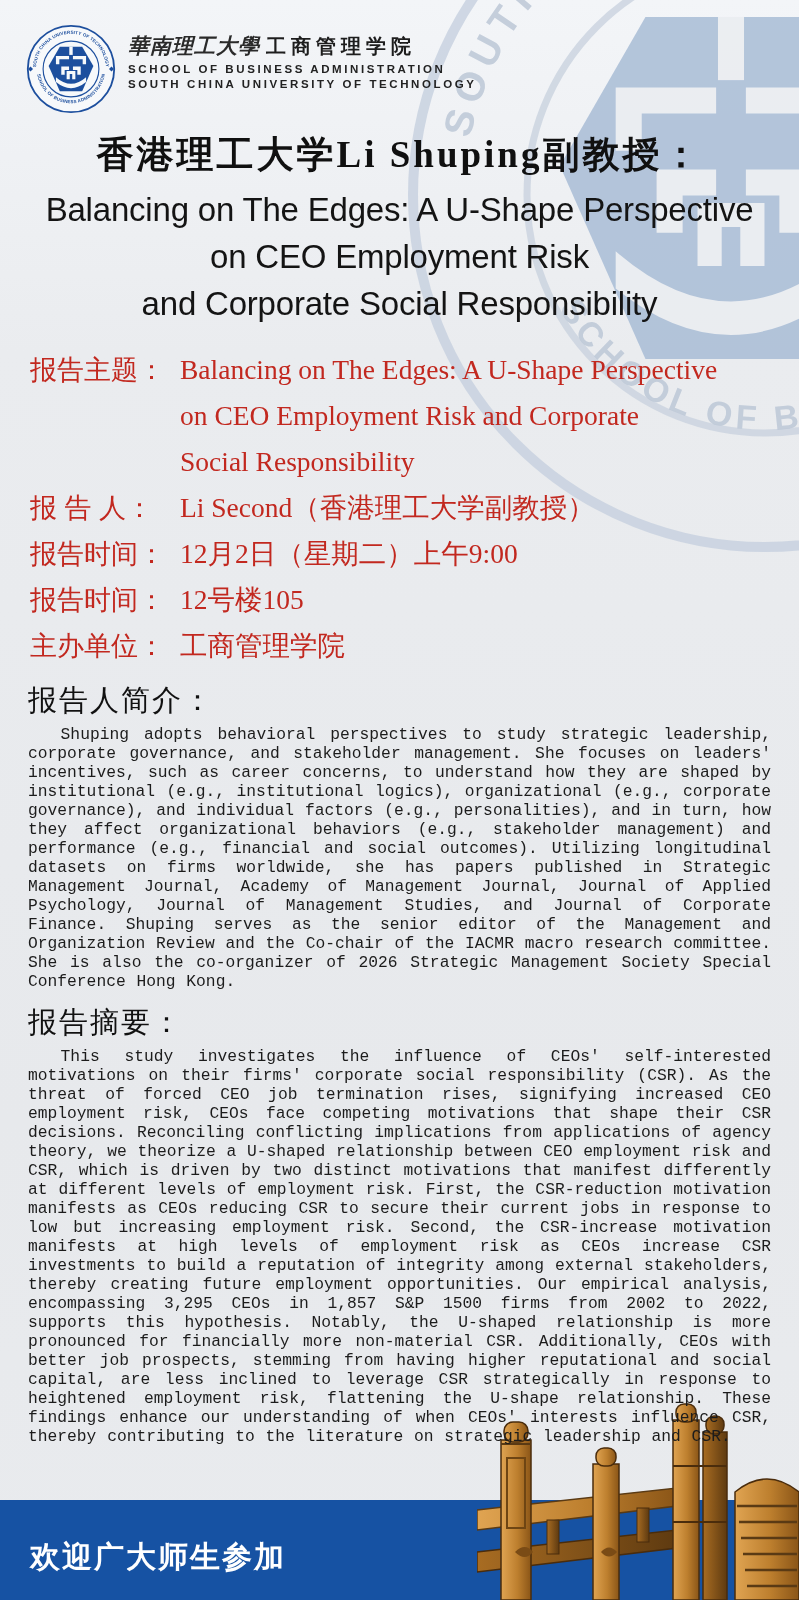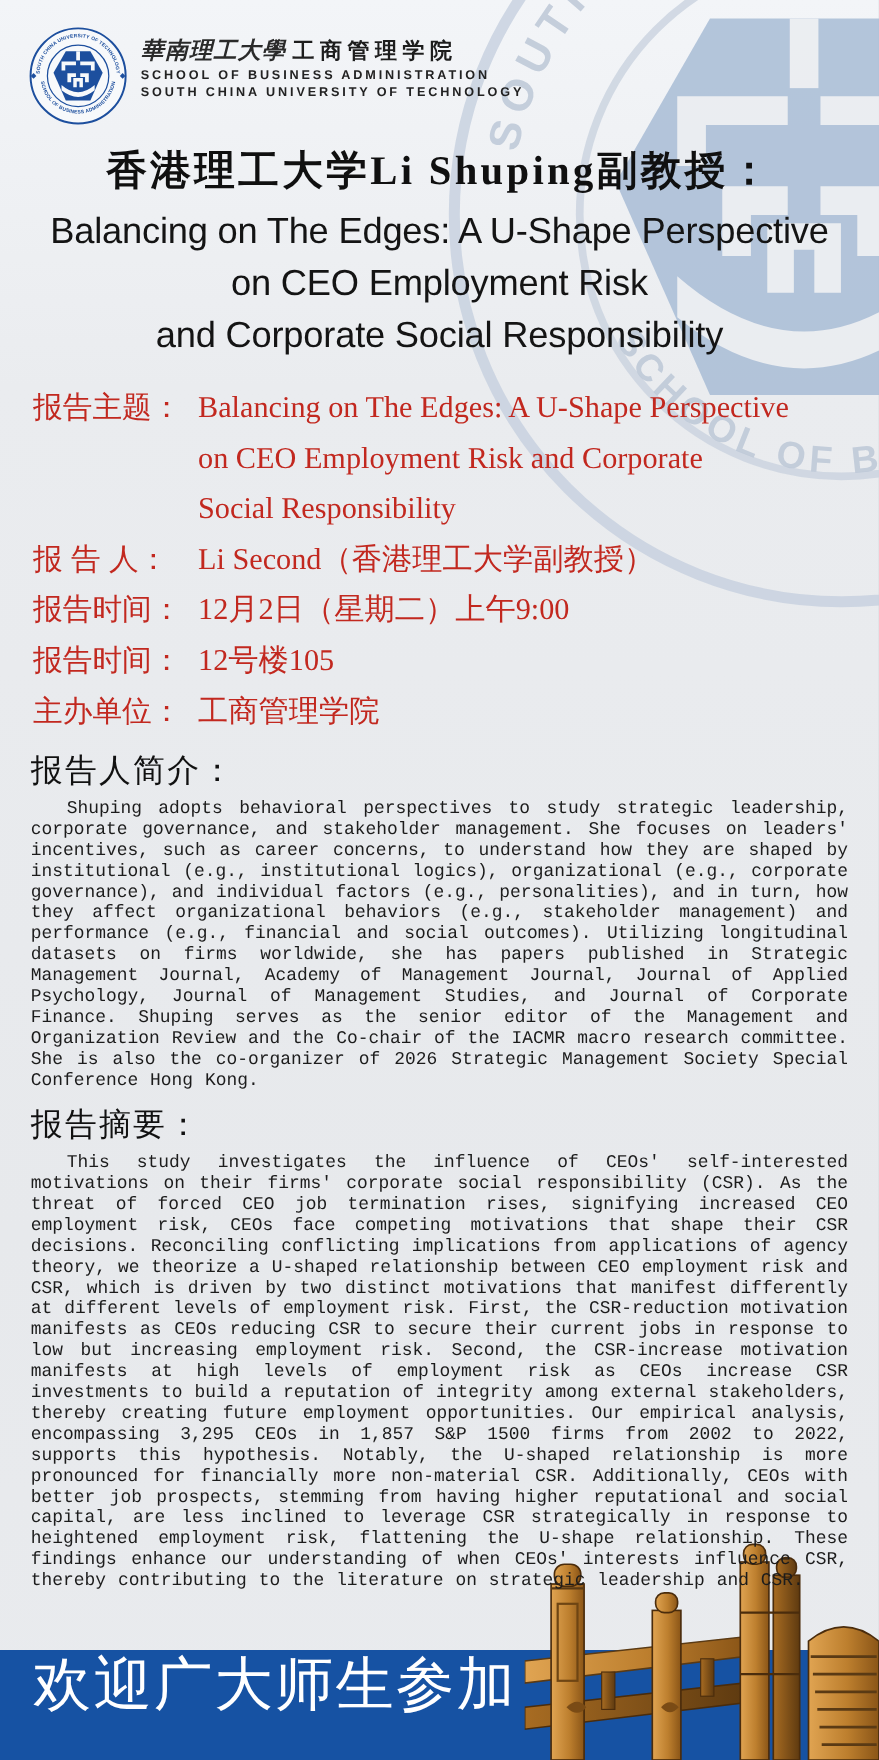--- a/index.html
+++ b/index.html
@@ -32,22 +32,22 @@
             letter-spacing:-0.2px;color:#141414;margin-top:6px;}
   .info{margin:20px 28px 0 30px;}
   .info-row{display:flex;line-height:46px;}
   .info-label{flex:0 0 150px;font-weight:400;font-size:27px;color:#c2281f;white-space:nowrap;}
   .info-value{font-family:"Liberation Serif",serif;font-size:27.5px;color:#c2281f;}
   .sec-heading{margin:12px 0 2px 28px;font-size:29px;font-weight:400;letter-spacing:2px;color:#111;}
   .para{margin:4px 28px 0 28px;font-family:Liberation Mono, monospace;font-size:16.3px;line-height:19px;
         text-align:justify;text-indent:2em;color:#1c1c1c;word-spacing:1px;}
   
   .footer-bar{position:absolute;left:0;right:0;bottom:0;height:100px;background:#1652a3;z-index:1;}
-  .welcome{position:absolute;left:30px;bottom:32px;z-index:4;color:#ffffff;font-weight:400;
-           font-size:53px;letter-spacing:2px;white-space:nowrap;}
+  .welcome{position:absolute;left:30px;bottom:22px;z-index:4;color:#ffffff;font-weight:700;
+           font-size:30px;letter-spacing:2px;white-space:nowrap;}
   .balustrade{position:absolute;right:0;bottom:0;width:322px;height:198px;z-index:2;pointer-events:none;}
   .seal-letters{fill:#bdc8d7;font-family:"Liberation Sans",sans-serif;font-weight:700;}
 </style>
 </head>
 <body>
 
 <div class="poster">
 
   <svg width="0" height="0" style="position:absolute" aria-hidden="true">
     <defs>

